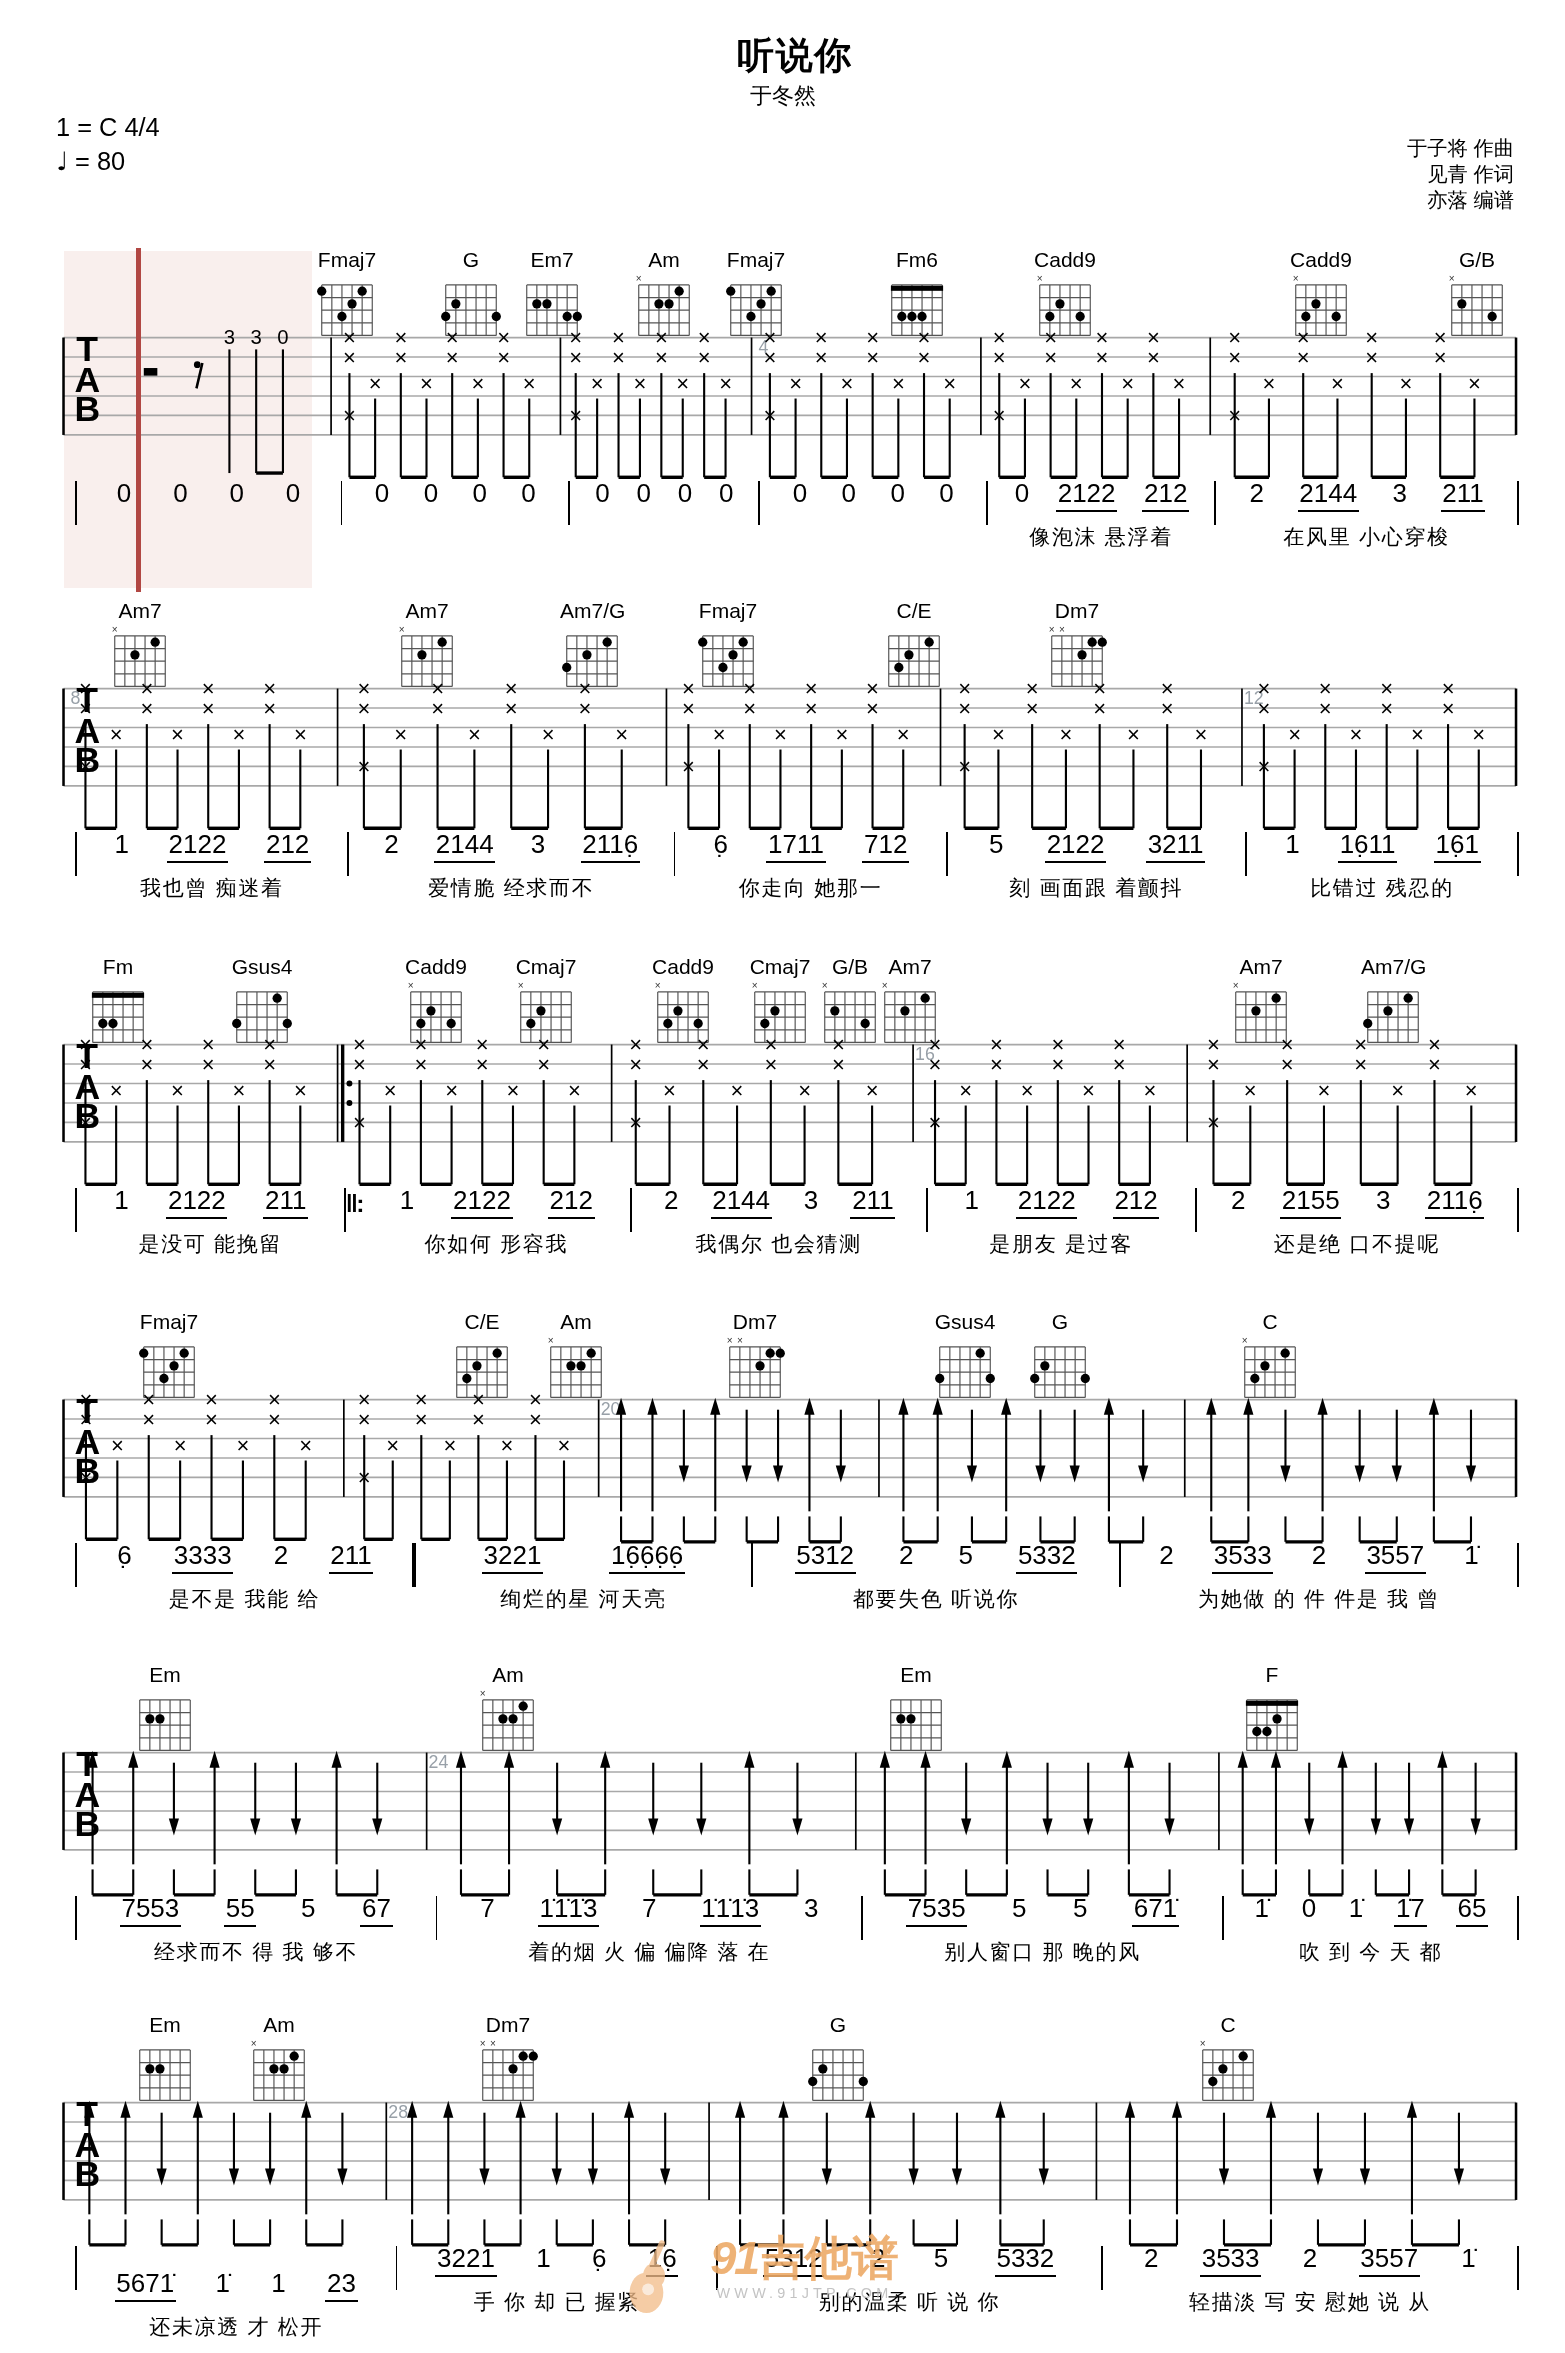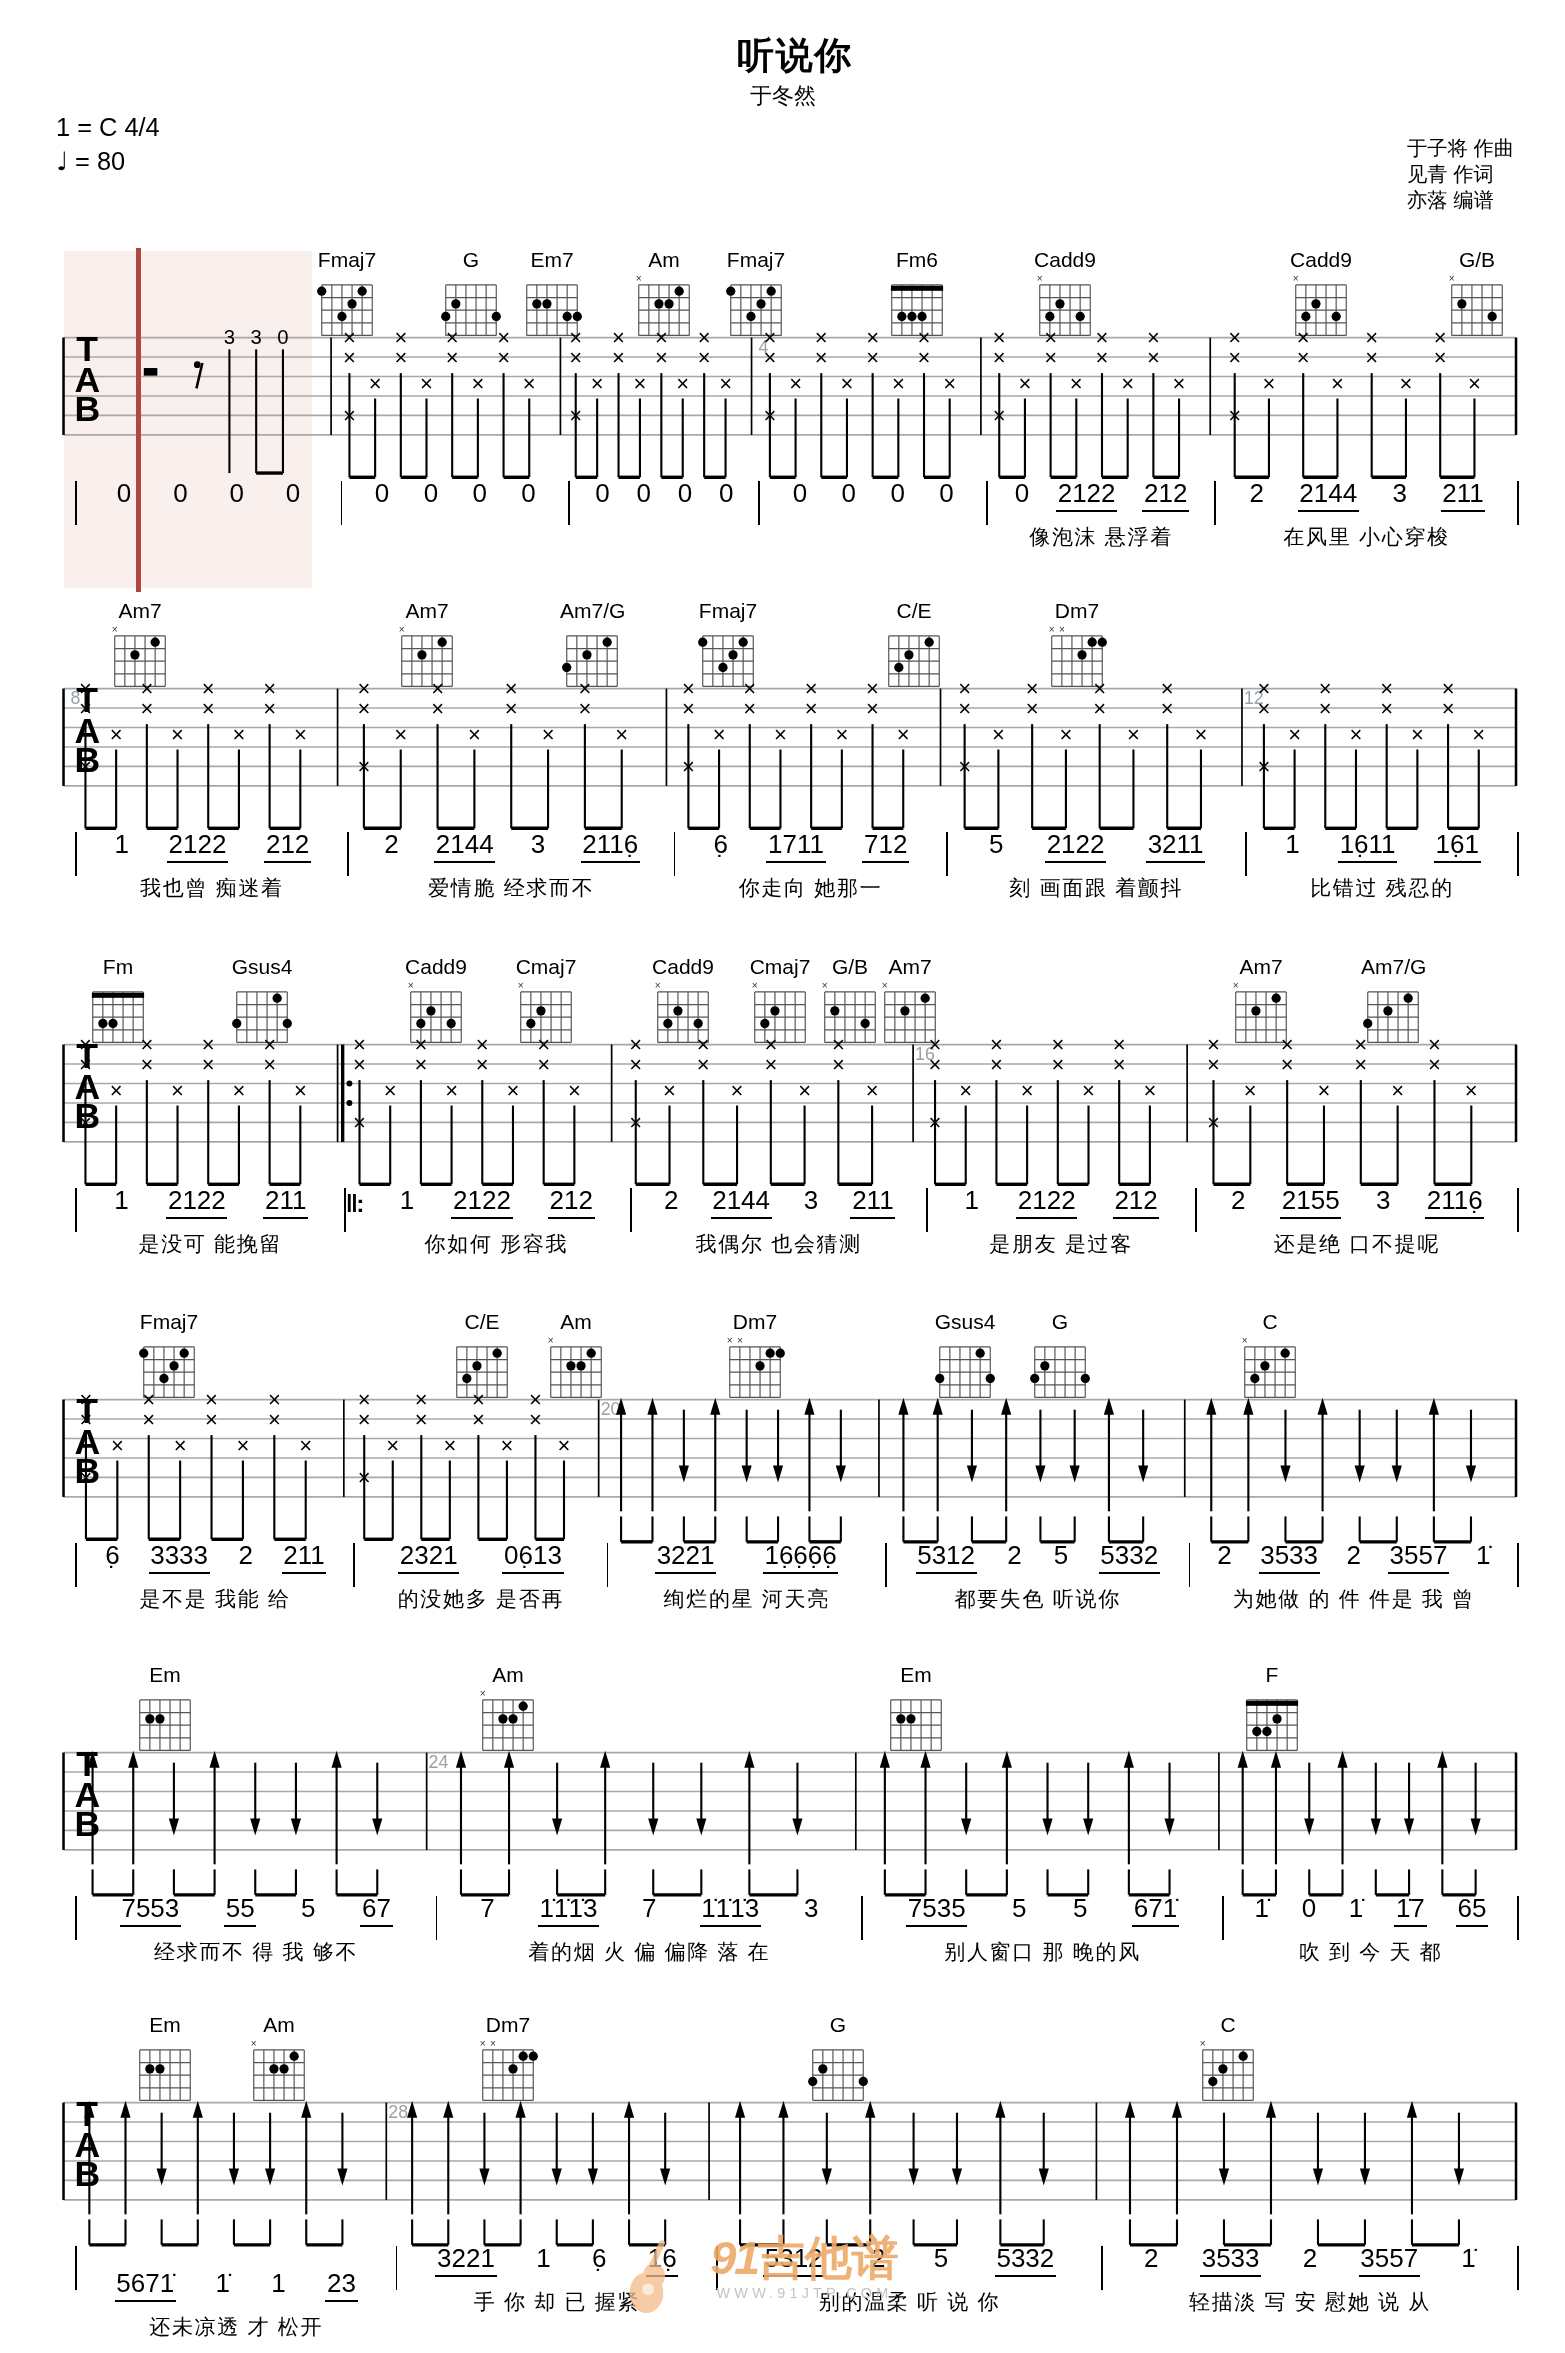--- a/index.html
+++ b/index.html
@@ -4,21 +4,21 @@
 <style>
   html,body{margin:0;padding:0;}
   body{
     width:1566px;height:2354px;position:relative;background:#ffffff;
     font-family:"Liberation Sans",sans-serif;color:#000;overflow:hidden;
   }
   
   .key-info{position:absolute;left:56px;top:110px;font-size:25.4px;line-height:34px;}
   .page-title{position:absolute;left:12px;top:30.5px;width:100%;text-align:center;font-size:37px;font-weight:600;letter-spacing:1.7px;font-family:Liberation Mono, monospace;}
   .page-sub{position:absolute;left:0;top:81px;width:100%;text-align:center;font-size:22px;}
-  .credits{position:absolute;right:52px;top:135px;text-align:left;font-size:20.3px;line-height:26px;}
+  .credits{position:absolute;right:52px;top:135px;text-align:right;font-size:20.3px;line-height:26px;}
   .note-glyph{font-family:"DejaVu Sans",sans-serif;}
   
   .sys{position:absolute;left:0;width:1566px;height:356px;}
   .hl{position:absolute;left:64px;top:5.1px;width:248px;height:337px;background:#f9efed;}
   .cur{position:absolute;left:136px;top:1.7px;width:5.1px;height:344px;background:#b14743;}
   svg.staff{position:absolute;left:0;top:66px;width:1566px;height:212px;pointer-events:none;}
   .chord{position:absolute;top:1.7px;width:64px;text-align:center;}
   .chord .nm{color:#000000;font-size:21px;height:23px;line-height:23px;white-space:nowrap;}
   
   .jp{position:absolute;left:75px;top:230px;width:1444px;display:flex;align-items:flex-start;}
@@ -1353,27 +1353,20 @@
         <div class="seg" style="flex: 11 1 0px;">
           <div class="nums">
             <span class="tok">6̣</span>
             <span class="tok bm">3333</span>
             <span class="tok">2</span>
             <span class="tok bm">211</span>
           </div>
           <div class="lyr">是不是  我能  给</div>
         </div>
         <div class="bar"></div>
-        <div class="seg" style="flex: 10 1 0px;">
-          <div class="nums">
-            <span class="tok bm">2321</span>
-            <span class="tok bm">06̣13</span>
-          </div>
-          <div class="lyr">的没她多  是否再</div>
-        </div>
         <div class="bar"></div>
         <div class="seg" style="flex: 11 1 0px;">
           <div class="nums">
             <span class="tok bm">3221</span>
             <span class="tok bm">16̣6̣6̣6̣</span>
           </div>
           <div class="lyr">绚烂的星  河天亮</div>
         </div>
         <div class="bar"></div>
         <div class="seg" style="flex: 12 1 0px;">

